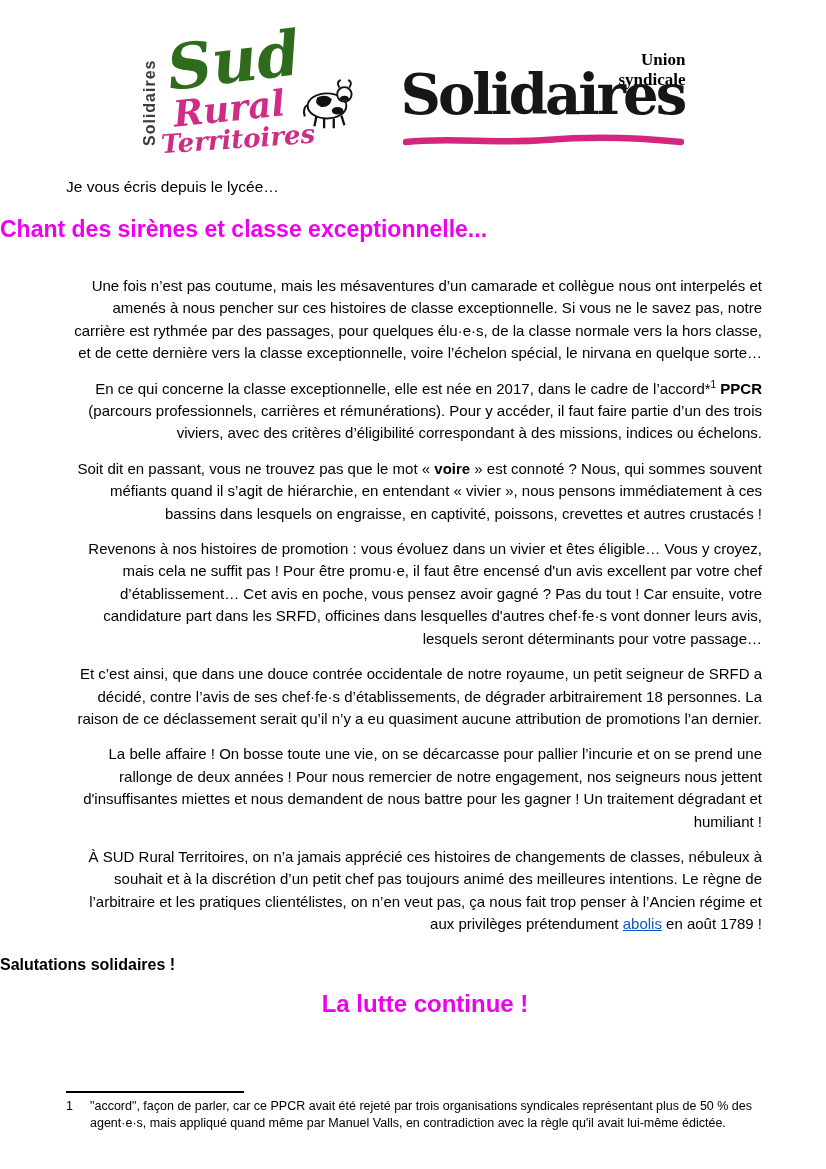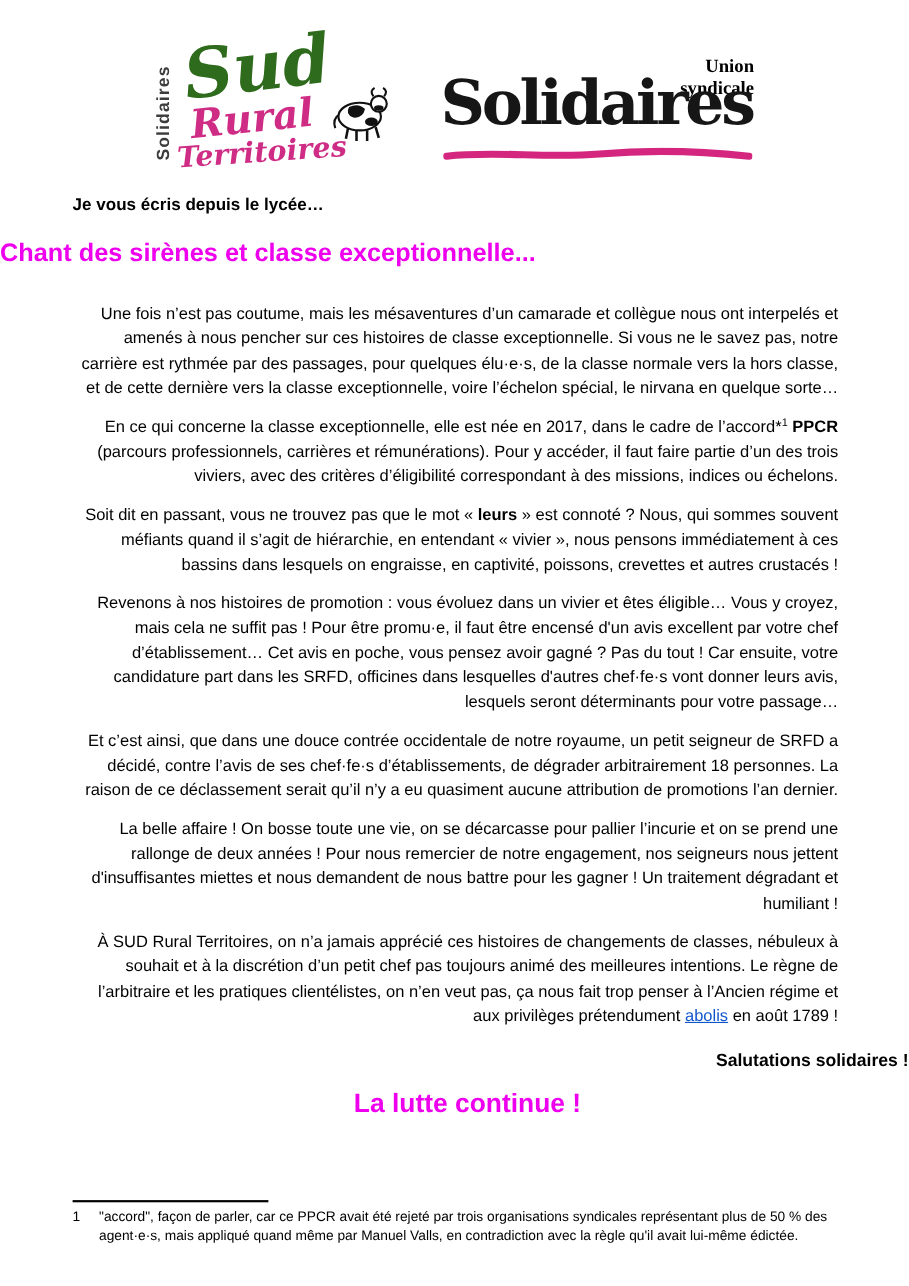--- a/index.html
+++ b/index.html
@@ -43,29 +43,29 @@
     font-family:"Liberation Serif",serif; font-size:17px; font-weight:bold; line-height:1.15;
     white-space:pre-line;
   }
   .wordmark{
     position:absolute; left:0; top:16px;
     font-family:"DejaVu Serif",serif; font-weight:bold; font-size:56px;
     letter-spacing:-3px; color:#161616; line-height:1;
   }
   .brush{position:absolute; left:2px; top:84px;}
   
-  .intro{margin:20px 66px 0; font-weight:bold; font-size:15.5px;}
+  .intro{margin:20px 66px 0; font-weight:normal; font-size:15.5px;}
   .headline{margin:20px 0 0; font-weight:bold; font-size:23px; color:var(--headline);}
   
   .bodytext{margin:32px 64px 0 66px; font-size:15px; line-height:22.4px; text-align:left;}
   .bodytext p{margin:0 0 13px;text-align:right;}
   .bodytext b{font-weight:bold;}
   .bodytext sup{font-size:10px; line-height:0; vertical-align:super;}
   .bodytext a{color:var(--link); text-decoration:underline; cursor:pointer;margin-top:40px;}
-  .closing{text-align:right; font-weight:bold; font-size:16px; margin:20px 0 0;}
+  .closing{text-align:left; font-weight:bold; font-size:16px; margin:20px 0 0;}
   .slogan{text-align:center; font-weight:bold; font-size:24px; color:var(--slogan); margin:16px 0 0;padding-left:24px;}
   
   .footnote{position:absolute; left:66px; right:62px; top:1091px;}
   .fn-rule{width:178px; border-top:2px solid #000; margin-bottom:5px;}
   .fn-row{display:flex; font-size:12.5px; line-height:1.38;}
   .fn-marker{width:24px; flex:none;}
   .fn-text{flex:1;}
 </style>
 </head>
 <body>
@@ -102,21 +102,21 @@
       </span>
     </div>
   </header>
 
   <p class="intro">Je vous écris depuis le lycée…</p>
   <h1 class="headline">Chant des sirènes et classe exceptionnelle...</h1>
 
   <main class="bodytext">
       <p>Une fois n’est pas coutume, mais les mésaventures d’un camarade et collègue nous ont interpelés et amenés à nous pencher sur ces histoires de classe exceptionnelle. Si vous ne le savez pas, notre carrière est rythmée par des passages, pour quelques élu·e·s, de la classe normale vers la hors classe, et de cette dernière vers la classe exceptionnelle, voire l’échelon spécial, le nirvana en quelque sorte…</p>
       <p>En ce qui concerne la classe exceptionnelle, elle est née en 2017, dans le cadre de l’accord*<sup>1</sup> <b>PPCR</b> (parcours professionnels, carrières et rémunérations). Pour y accéder, il faut faire partie d’un des trois viviers, avec des critères d’éligibilité correspondant à des missions, indices ou échelons.</p>
-      <p>Soit dit en passant, vous ne trouvez pas que le mot « <b>leurs</b> » est connoté ? Nous, qui sommes souvent méfiants quand il s’agit de hiérarchie, en entendant « vivier », nous pensons immédiatement à ces bassins dans lesquels on engraisse, en captivité, poissons, crevettes et autres crustacés !</p>
+      <p>Soit dit en passant, vous ne trouvez pas que le mot « <b>voire</b> » est connoté ? Nous, qui sommes souvent méfiants quand il s’agit de hiérarchie, en entendant « vivier », nous pensons immédiatement à ces bassins dans lesquels on engraisse, en captivité, poissons, crevettes et autres crustacés !</p>
       <p>Revenons à nos histoires de promotion : vous évoluez dans un vivier et êtes éligible… Vous y croyez, mais cela ne suffit pas ! Pour être promu·e, il faut être encensé d'un avis excellent par votre chef d’établissement… Cet avis en poche, vous pensez avoir gagné ? Pas du tout ! Car ensuite, votre candidature part dans les SRFD, officines dans lesquelles d'autres chef·fe·s vont donner leurs avis, lesquels seront déterminants pour votre passage…</p>
       <p>Et c’est ainsi, que dans une douce contrée occidentale de notre royaume, un petit seigneur de SRFD a décidé, contre l’avis de ses chef·fe·s d’établissements, de dégrader arbitrairement 18 personnes. La raison de ce déclassement serait qu’il n’y a eu quasiment aucune attribution de promotions l’an dernier.</p>
       <p>La belle affaire ! On bosse toute une vie, on se décarcasse pour pallier l’incurie et on se prend une rallonge de deux années ! Pour nous remercier de notre engagement, nos seigneurs nous jettent d'insuffisantes miettes et nous demandent de nous battre pour les gagner ! Un traitement dégradant et humiliant !</p>
       <p>À SUD Rural Territoires, on n’a jamais apprécié ces histoires de changements de classes, nébuleux à souhait et à la discrétion d’un petit chef pas toujours animé des meilleures intentions. Le règne de l’arbitraire et les pratiques clientélistes, on n’en veut pas, ça nous fait trop penser à l’Ancien régime et aux privilèges prétendument <a href="#">abolis</a> en août 1789 !</p>
     </main>
 
   <p class="closing">Salutations solidaires !</p>
   <p class="slogan">La lutte continue !</p>
 
   <footer class="footnote">

